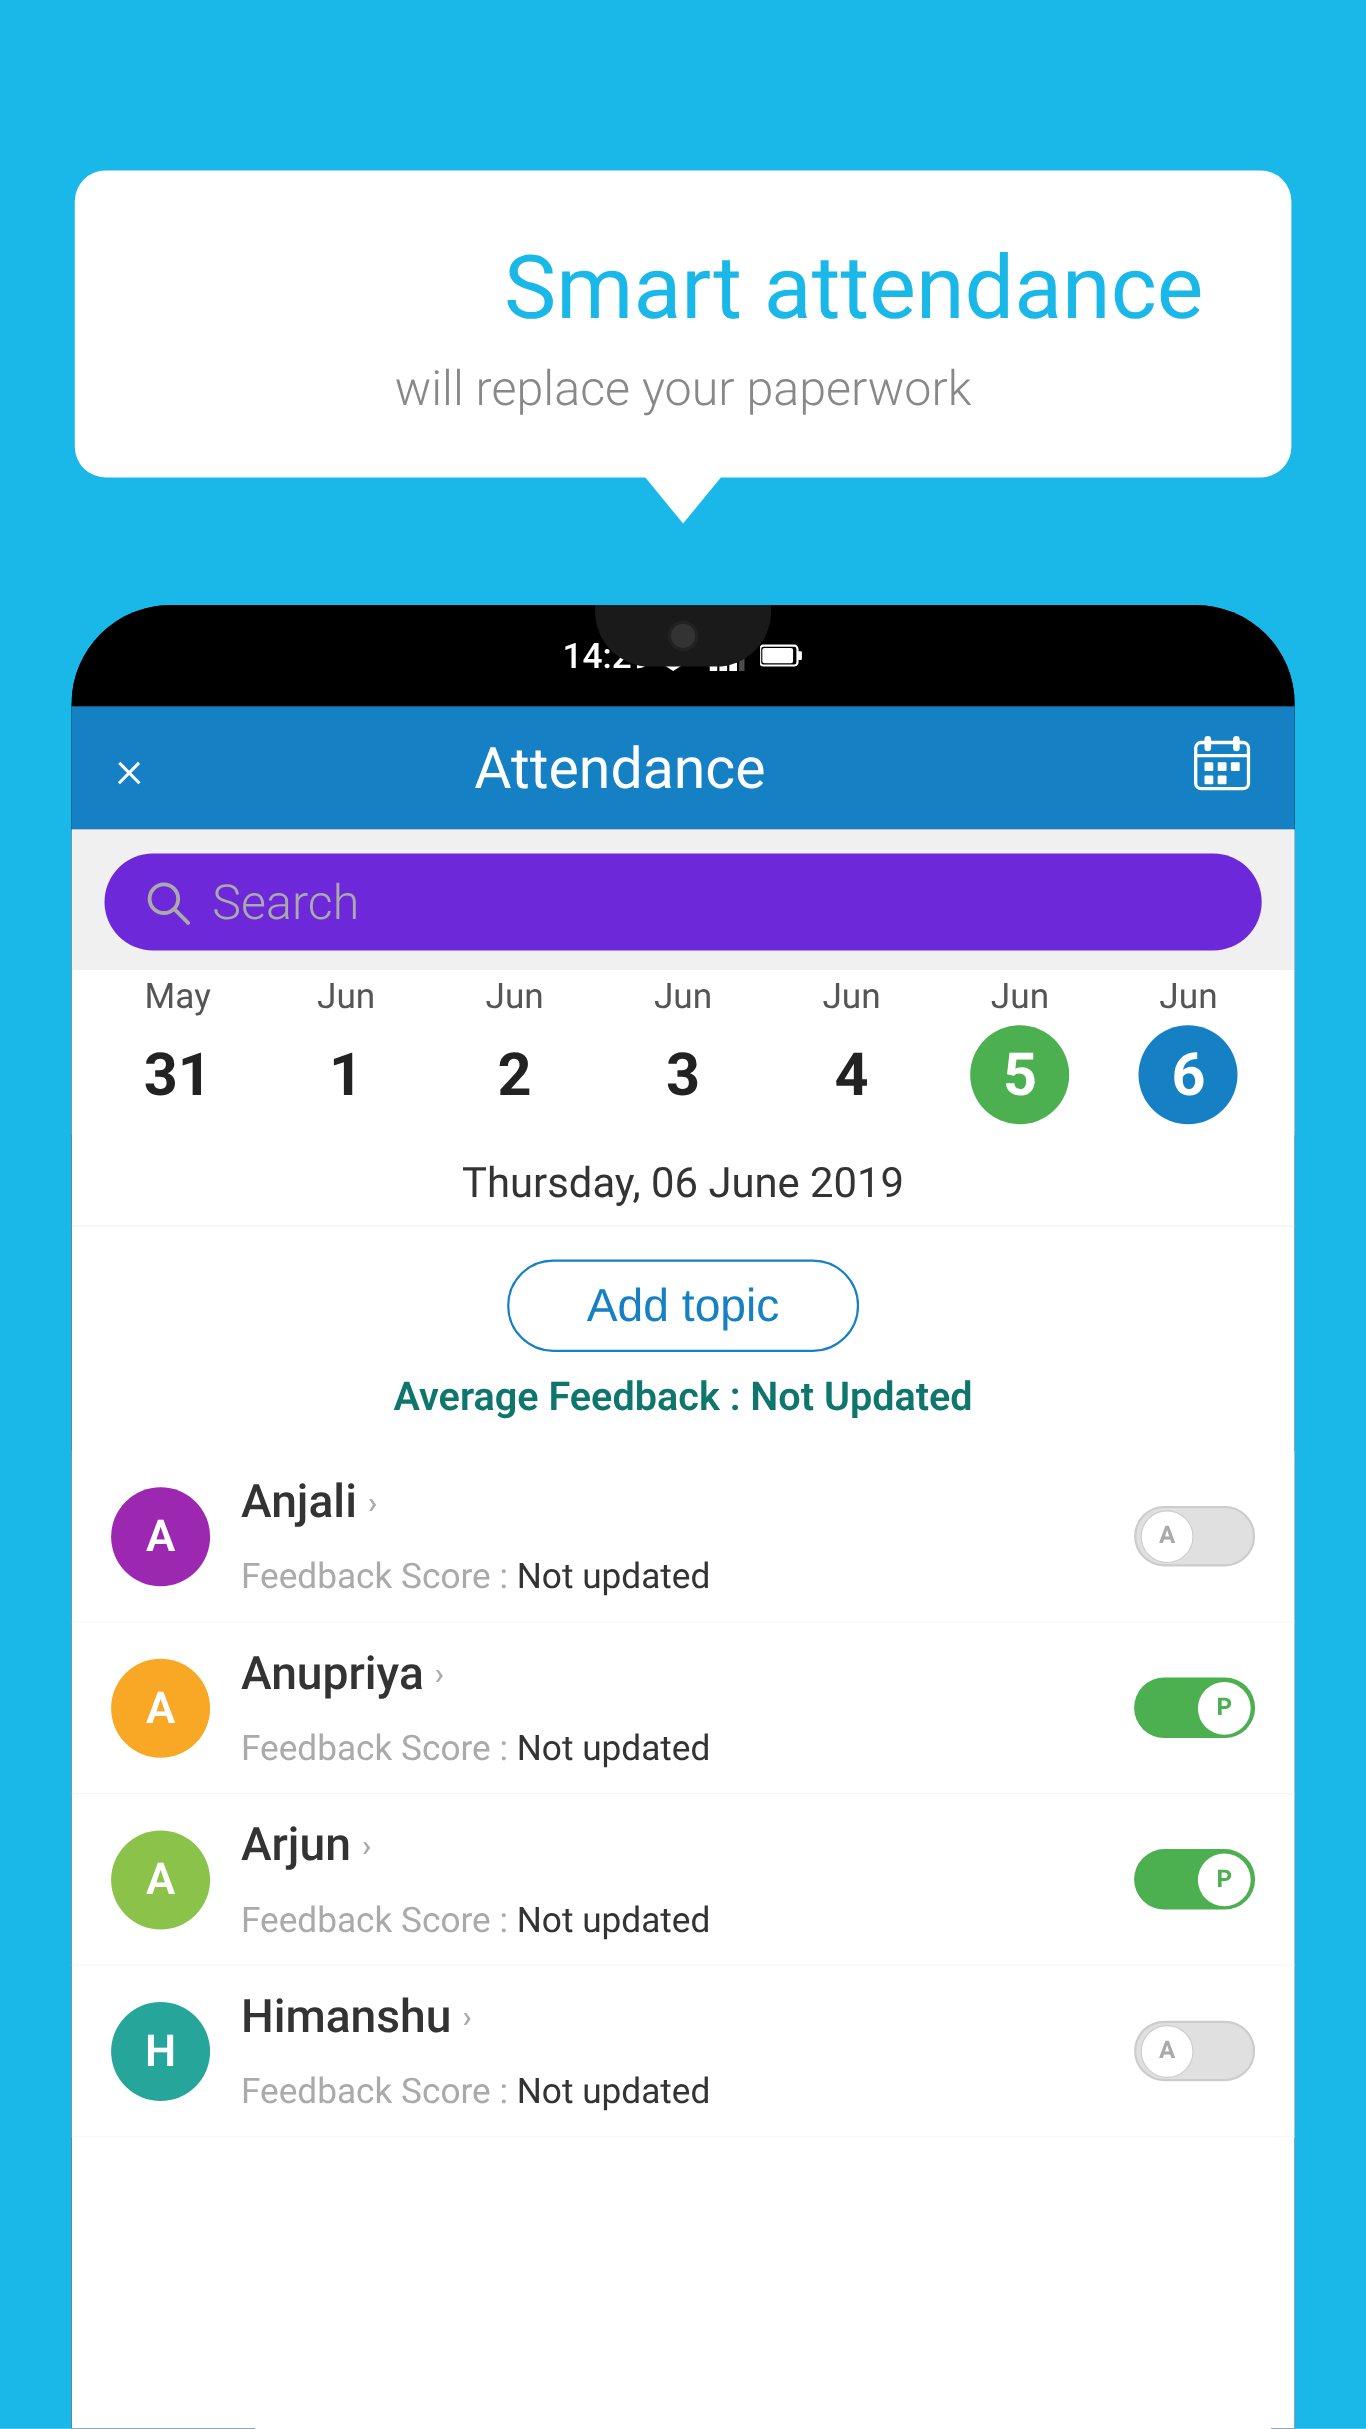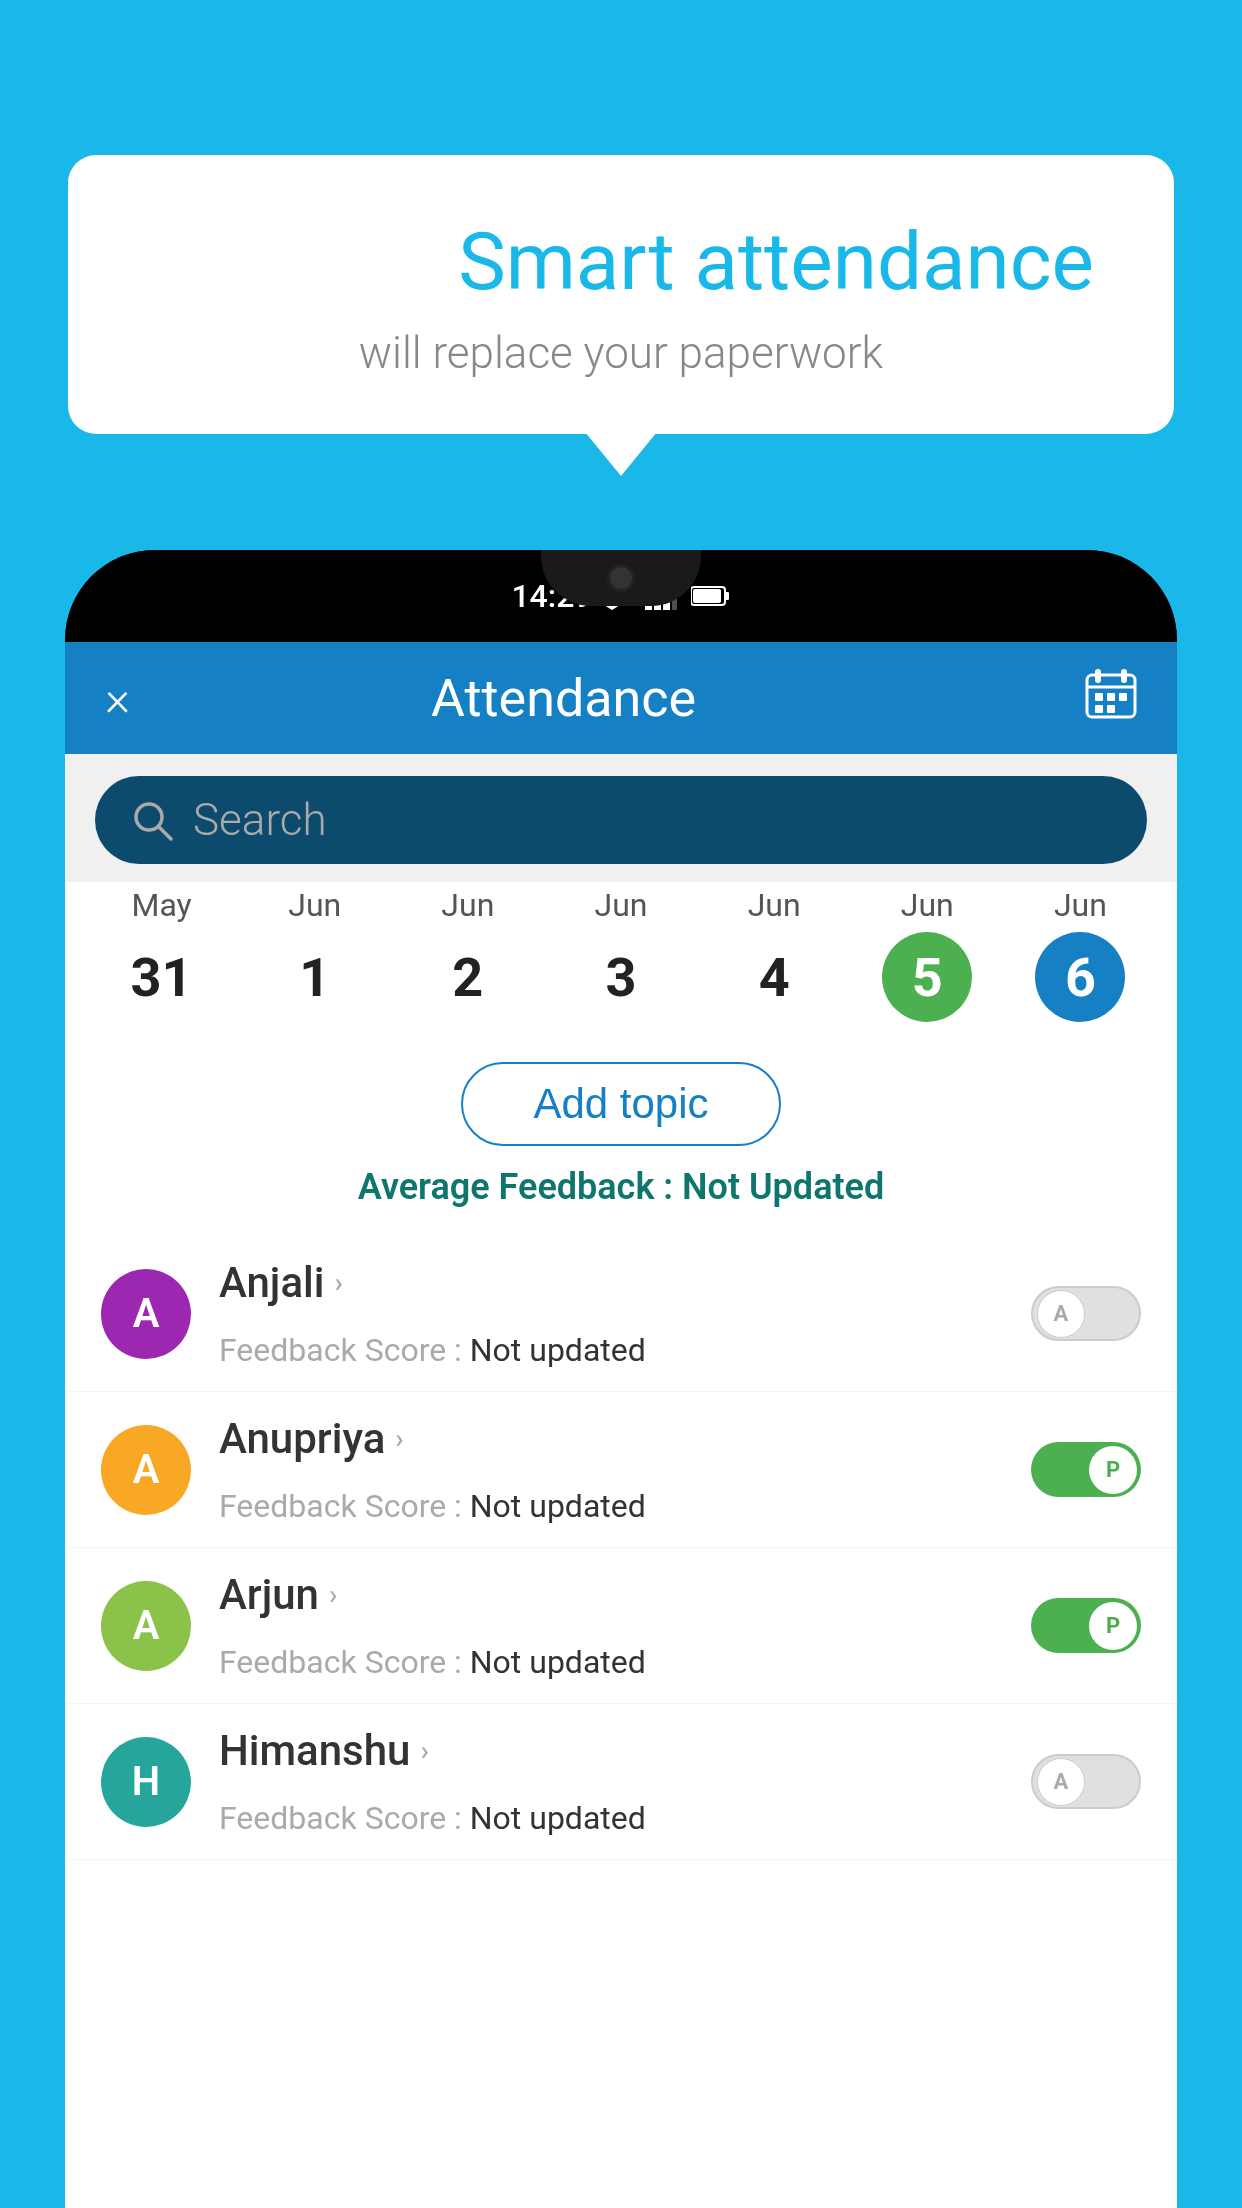--- a/index.html
+++ b/index.html
@@ -159,21 +159,21 @@
       overflow: hidden;
     }
 
     
     .search-bar-container {
       padding: 22px 30px 18px;
       background: #f0f0f0;
     }
 
     .search-bar {
-      background: #0c4a6e;
+      background: #6d28d9;
       border-radius: 50px;
       height: 88px;
       display: flex;
       align-items: center;
       padding: 0 36px;
       gap: 20px;
     }
 
     .search-text {
       font-size: 44px;
@@ -470,20 +470,21 @@
         <div class="date-item">
           <div class="date-month">Jun</div>
           <div class="date-num today">5</div>
         </div>
         <div class="date-item">
           <div class="date-month">Jun</div>
           <div class="date-num selected">6</div>
         </div>
       </div>
 
+    <div class="selected-date-label">Thursday, 06 June 2019</div>
 
     <div class="add-topic-container">
       <button class="add-topic-btn">Add topic</button>
     </div>
 
     <div class="avg-feedback">
       <span>Average Feedback : </span><span>Not Updated</span>
     </div>
 
     <div class="student-list" id="student-list">

